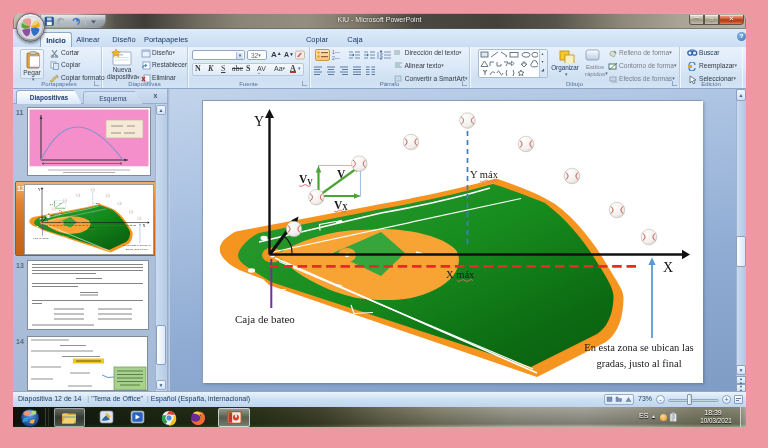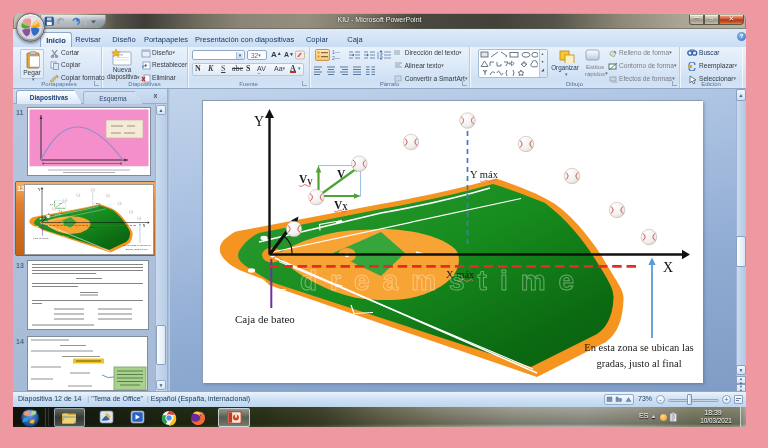--- a/index.html
+++ b/index.html
@@ -68,24 +68,23 @@
     <path d="M13,13 Q6,11 5.5,6.5 Q9,3.5 13.5,4.5 Q15,8 13,13z" fill="#e2574c"></path>
     <path d="M13,13.5 Q7,16 4.5,13 Q4,9 6.5,7 Q10,11 13,13.5z" fill="#5aa52e"></path>
     <path d="M14,13 Q16,6 20.5,6 Q23,9.5 22.5,13 Q18,14.5 14,13z" fill="#f2a81d"></path>
     <path d="M14,14 Q20,12.5 22.5,15 Q21.5,20.5 17,22 Q14,19 14,14z" fill="#2e6fc4"></path>
     <path d="M13,14.5 Q14,21 9.5,22.5 Q6,20 5,16 Q9,14 13,14.5z" fill="#8a52a0"></path>
     <ellipse cx="13" cy="7.5" rx="8.5" ry="4.5" fill="rgba(255,255,255,.4)"></ellipse>
   </svg>
  </div>
  <div id="tabrow"></div>
  <div class="tab" id="tabInicio">Inicio</div>
- <div class="tab" style="left:61px;width:28px;">Revisar</div>
+ <div class="tab" style="left:61px;width:28px;">Alinear</div>
  <div class="tab" style="left:96px;width:30px;">Diseño</div>
  <div class="tab" style="left:130px;width:46px;">Portapapeles</div>
- <div class="tab" style="left:182px;width:92px;">Presentación con diapositivas</div>
  <div class="tab" style="left:286px;width:36px;">Copiar</div>
  <div class="tab" style="left:326px;width:32px;">Caja</div>
  <div id="help">?</div>
  <div id="ribbon"></div>
 
  <div class="group" style="left:4px;top:34px;width:85px;">
    <div style="left:3px;top:2px;width:24px;height:30px;background:linear-gradient(#f2f7fd,#ddeaf8);border:1px solid #b9cade;border-radius:2px;">
      <svg width="22" height="20" style="left:1px;top:1px">
           <rect x="5" y="2" width="12" height="15" rx="1" fill="#e8a33d" stroke="#9a6a1a" stroke-width=".8"></rect>
           <rect x="8" y="0.5" width="6" height="3" rx="1" fill="#c8c8c8" stroke="#888" stroke-width=".6"></rect>
@@ -468,21 +467,20 @@
  <div style="left:143px;top:92px;width:10px;height:10px;background:linear-gradient(#f2f7fd,#d4e2f3);border:1px solid #93a9c8;border-radius:2px;font-size:5px;color:#44608a;text-align:center;line-height:9px;">▲</div>
  <div style="left:143px;top:312px;width:10px;height:40px;background:linear-gradient(90deg,#fdfeff,#dde9f6);border:1px solid #8aa0c2;border-radius:2px;"></div>
  <div style="left:143px;top:367px;width:10px;height:10px;background:linear-gradient(#f2f7fd,#d4e2f3);border:1px solid #93a9c8;border-radius:2px;font-size:5px;color:#44608a;text-align:center;line-height:9px;">▼</div>
  <div style="left:154px;top:76px;width:3px;height:302px;background:linear-gradient(90deg,#8fa6c6,#c2d4ea);"></div>
 
  <div style="left:157px;top:76px;width:576px;height:302px;background:linear-gradient(170deg,#c2d4eb 0%,#abc2e2 30%,#8fabd2 65%,#7e9cc5 100%);"></div>
  <div style="left:189px;top:87px;width:500px;height:282px;background:#fff;border:1px solid #8c9cb4;box-shadow:2px 2px 3px rgba(60,80,110,.45);">
   <svg width="500" height="282" viewBox="0 0 500 282" style="left:0;top:0">
         <use href="#slideg"></use>
       </svg>
-  <div class="t" style="left:97px;top:164px;width:400px;font-family:'Liberation Sans',sans-serif;font-size:28px;font-weight:bold;letter-spacing:13px;color:transparent;-webkit-text-stroke:1px rgba(255,255,255,.8);opacity:.45;">dreamstime</div>
   <div style="left:452px;top:158px;width:9px;height:9px;border:1px solid rgba(255,255,255,.7);border-radius:50%;opacity:.5;color:transparent;"></div>
  </div>
 
  <div style="left:723px;top:76px;width:10px;height:302px;background:linear-gradient(90deg,#cadcf0,#b0c6e2);border-left:1px solid #9fb4d2;"></div>
  <div style="left:723px;top:76px;width:10px;height:12px;background:linear-gradient(#f2f7fd,#d0dff2);border:1px solid #8aa0c2;border-radius:2px;font-size:5px;color:#44608a;text-align:center;line-height:11px;">▲</div>
  <div style="left:723px;top:223px;width:10px;height:31px;background:linear-gradient(90deg,#fdfeff,#d8e5f4);border:1px solid #8aa0c2;border-radius:2px;"></div>
  <div style="left:723px;top:352px;width:10px;height:10px;background:linear-gradient(#f2f7fd,#d0dff2);border:1px solid #8aa0c2;border-radius:2px;font-size:5px;color:#44608a;text-align:center;line-height:9px;">▼</div>
  <div style="left:723px;top:363px;width:10px;height:8px;background:linear-gradient(#f2f7fd,#d0dff2);border:1px solid #8aa0c2;font-size:4px;color:#44608a;text-align:center;line-height:4px;">▲<br>▲</div>
  <div style="left:723px;top:371px;width:10px;height:8px;background:linear-gradient(#f2f7fd,#d0dff2);border:1px solid #8aa0c2;font-size:4px;color:#44608a;text-align:center;line-height:4px;">▼<br>▼</div>
 

